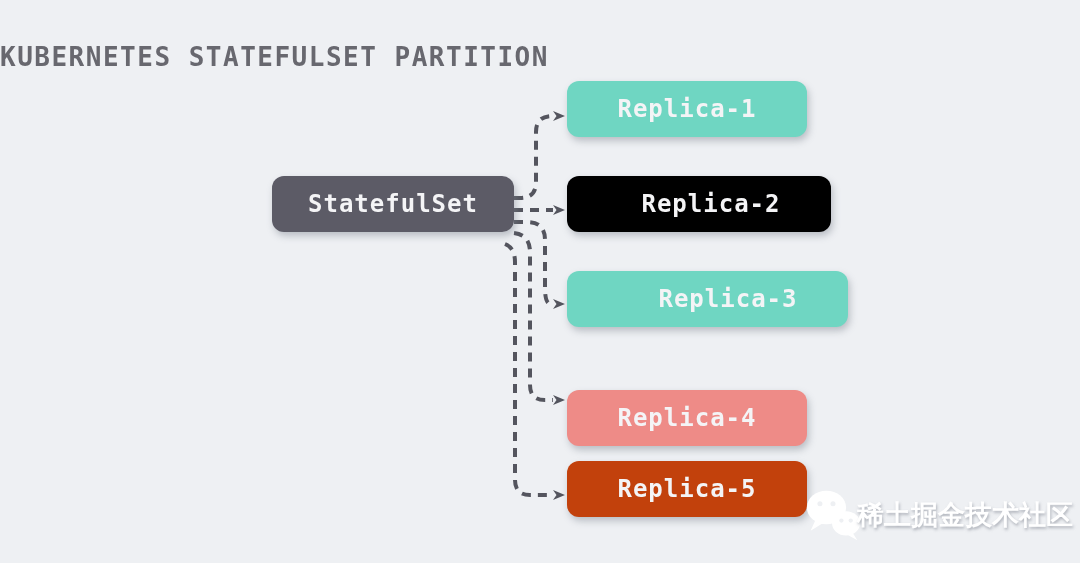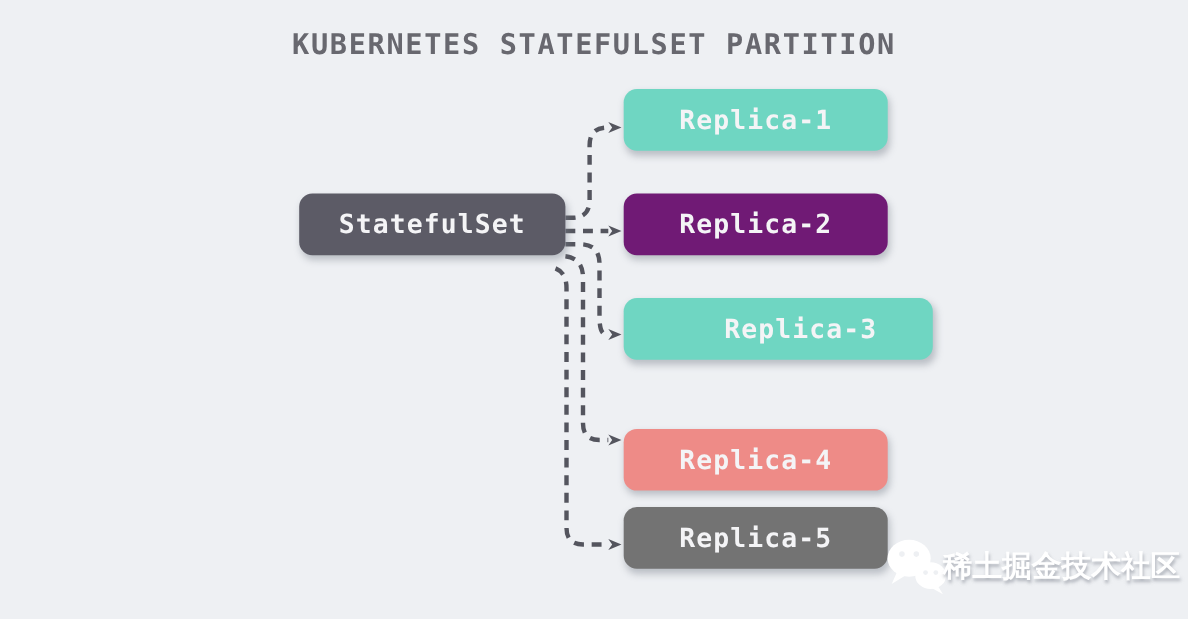--- a/index.html
+++ b/index.html
@@ -13,24 +13,23 @@
     overflow: hidden;
     background: var(--background, #EEF0F3);
     font-family: "DejaVu Sans", "Liberation Sans", sans-serif;
   }
   .canvas {
     position: absolute;
     inset: 0;
   }
   .diagram-title {
     position: absolute;
-    top: 26px;
+    top: 42px;
     left: 0;
     width: 100%;
-    text-align: center;
     font-family: "DejaVu Sans Mono", "Liberation Mono", monospace;
     font-size: 26px;
     font-weight: bold;
     letter-spacing: 1.5px;
     color: var(--title_text, #68686F);
   }
   .node {
     position: absolute;
     width: 240px;
     height: 56px;
@@ -125,30 +124,30 @@
     <path class="link" d="M505 244 Q515 248 515 262 V480 Q515 495 530 495 L553 495" marker-end="url(#arrowhead)"></path>
   </svg>
 
   <div class="node node-source" style="background-color: rgb(92, 91, 102); align-items: center;">
     <span>StatefulSet</span>
   </div>
 
   <div class="node node-replica replica-1" style="background-color: rgb(111, 214, 194);">
     <span>Replica-1</span>
   </div>
-  <div class="node node-replica replica-2" style="background-color: #701a75;">
+  <div class="node node-replica replica-2" style="background-color: #000000; padding-left: 24px;">
     <span>Replica-2</span>
   </div>
   <div class="node node-replica replica-3" style="background-color: rgb(111, 214, 194); padding-left: 41px;">
     <span>Replica-3</span>
   </div>
   <div class="node node-replica replica-4" style="background-color: rgb(238, 139, 135); margin-top: 24px;">
     <span>Replica-4</span>
   </div>
-  <div class="node node-replica replica-5" style="background-color: #737373;">
+  <div class="node node-replica replica-5" style="background-color: #c2410c;">
     <span>Replica-5</span>
   </div>
 
   <svg class="watermark-icon" width="56" height="56" viewBox="0 0 60 56">
     <ellipse cx="23" cy="21" rx="21" ry="18" fill="#FFFFFF"></ellipse>
     <path d="M11 35 L6 46 L19 38 Z" fill="#FFFFFF"></path>
     <circle cx="16" cy="17" r="2.7" fill="#EEF0F3"></circle>
     <circle cx="30" cy="17" r="2.7" fill="#EEF0F3"></circle>
     <ellipse cx="44" cy="38" rx="15" ry="13" fill="#FFFFFF"></ellipse>
     <path d="M51 48 L56 56 L45 50 Z" fill="#FFFFFF"></path>

